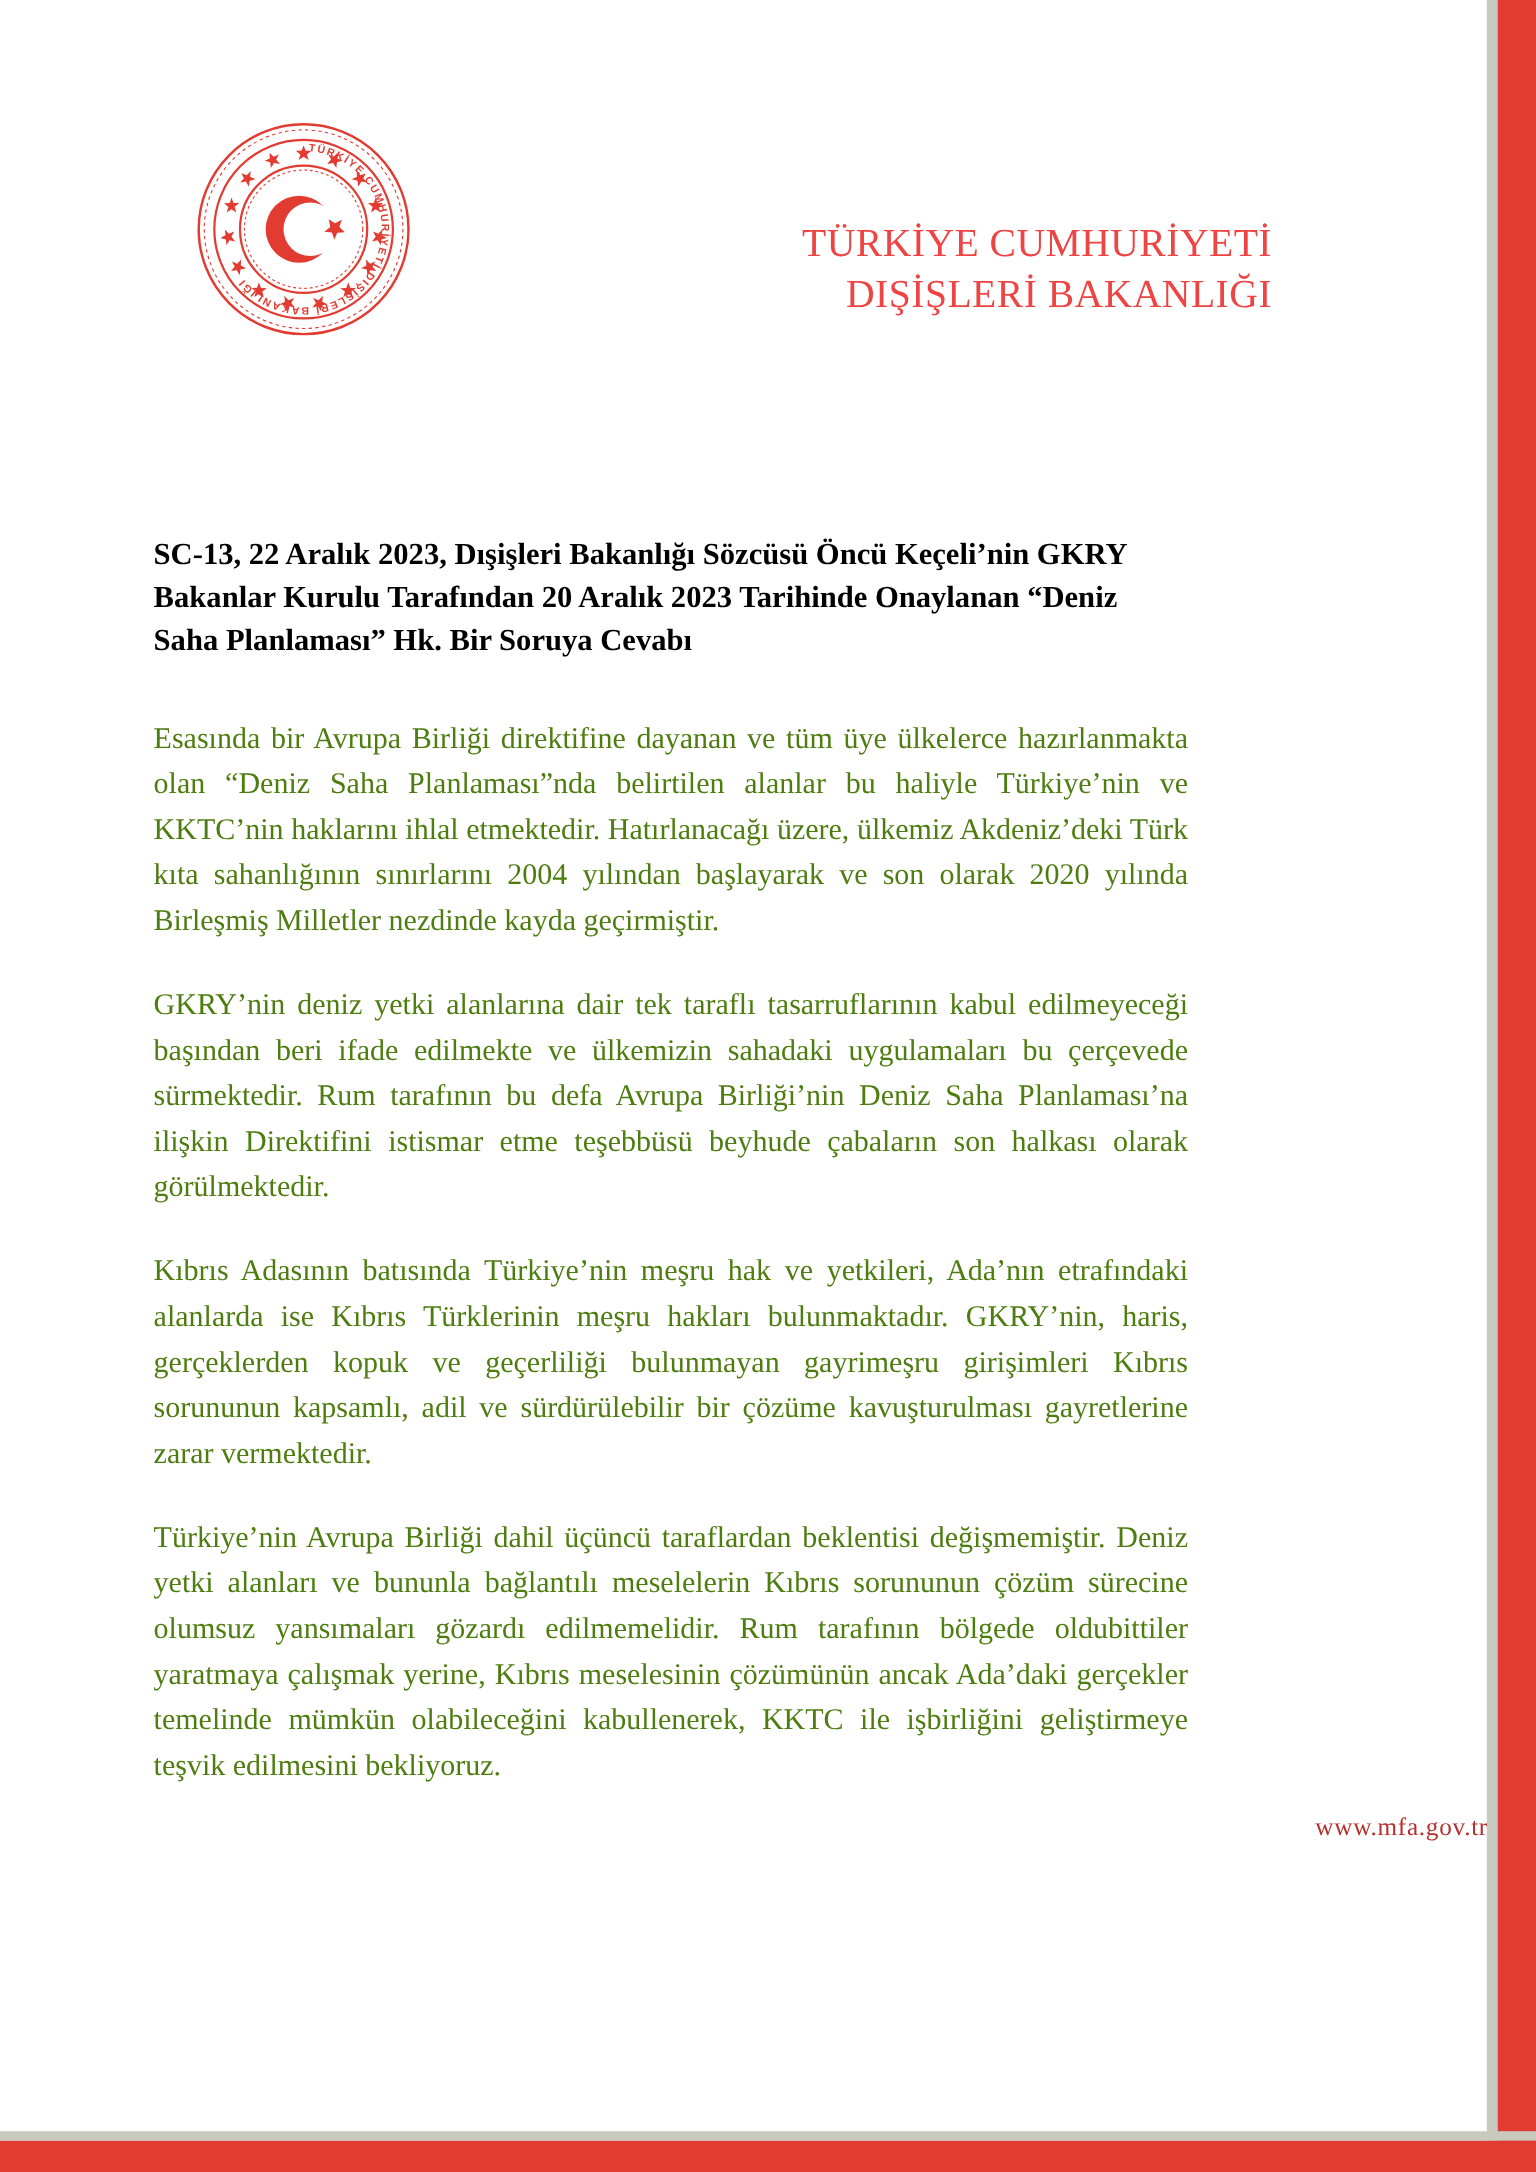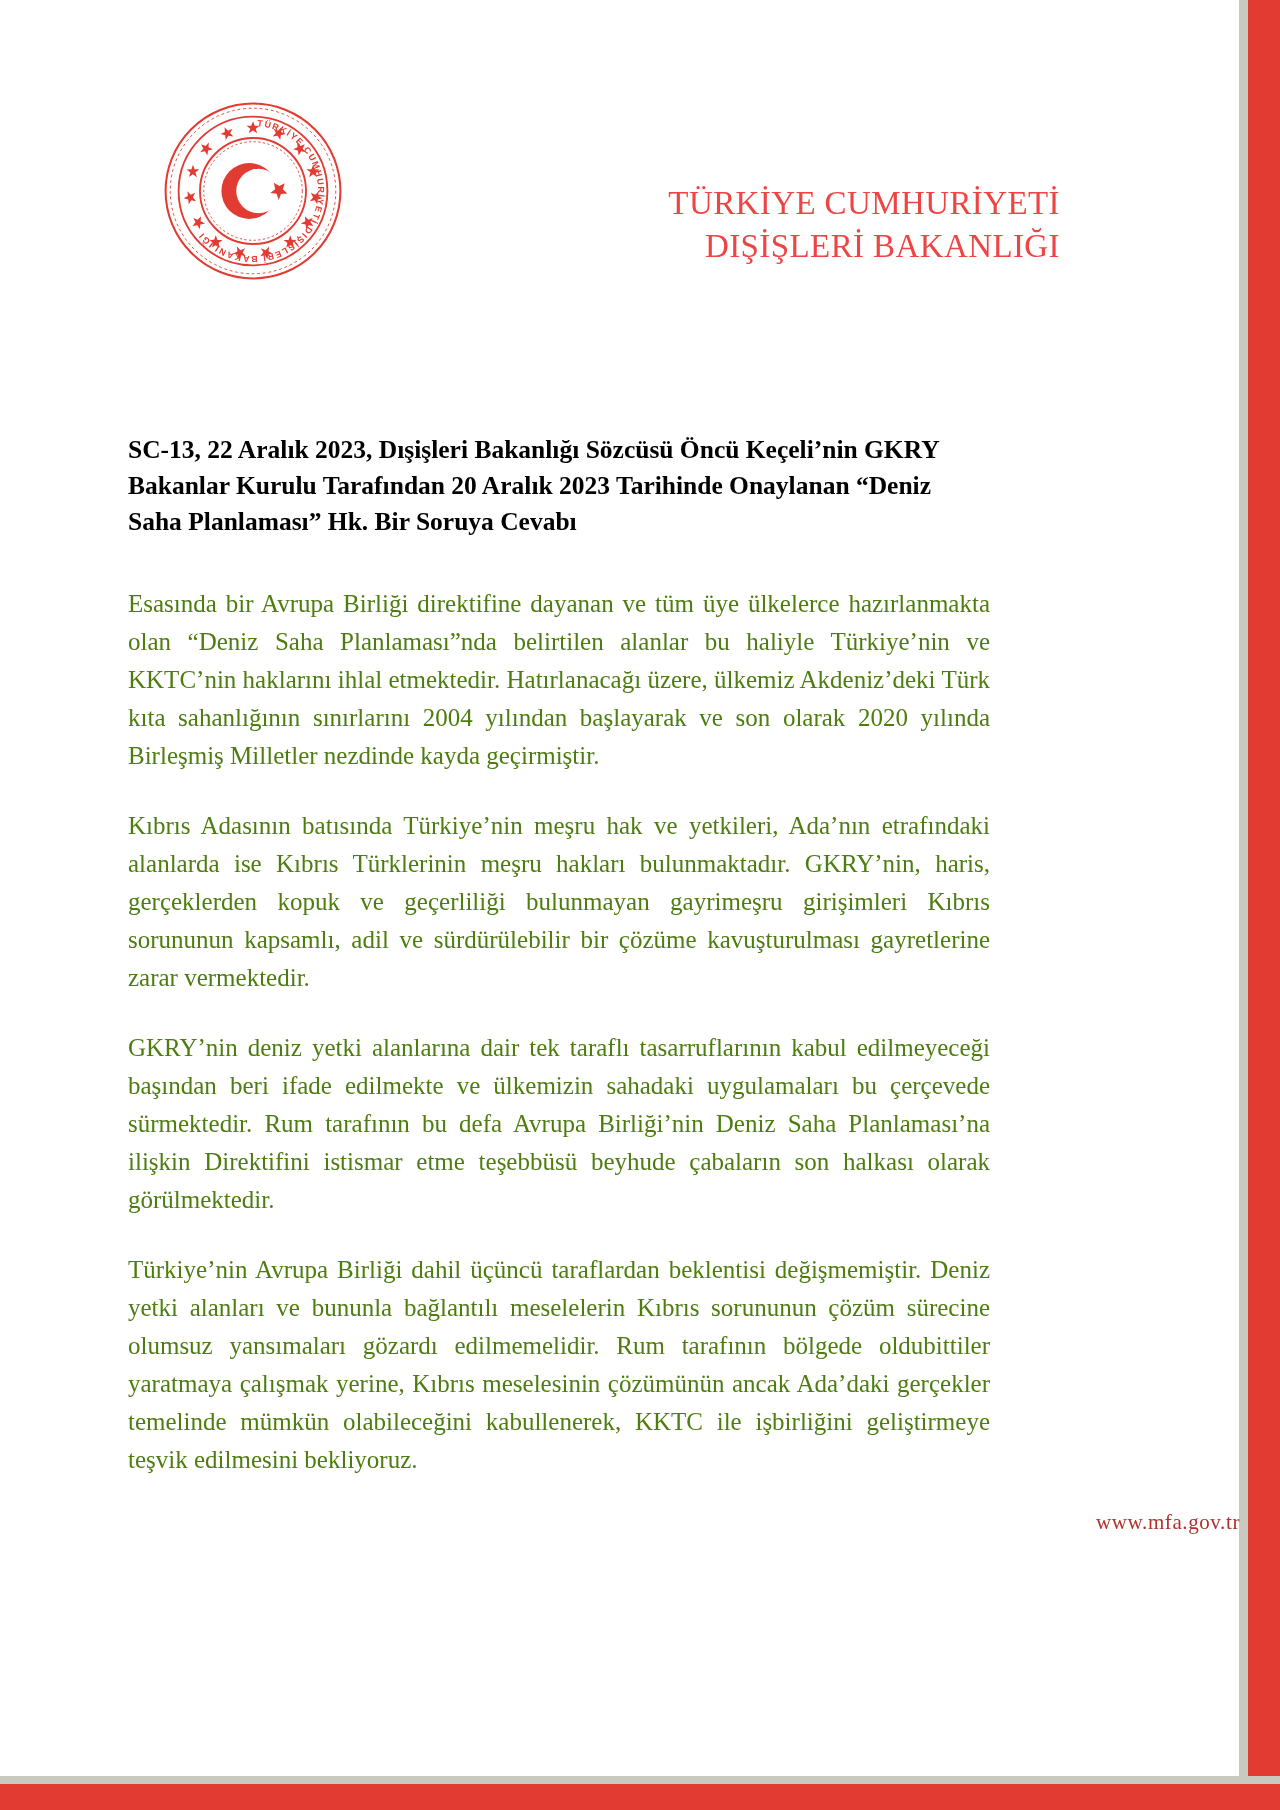--- a/index.html
+++ b/index.html
@@ -104,21 +104,21 @@
     line-height: 1.30;
     letter-spacing: 0.4px;
     font-weight: 400;
   }
   .ministry-title div { white-space: nowrap; }
 
   
   .content {
     position: absolute;
     left: 128px;
-    top: 432px;
+    top: 444px;
     width: 862px;
   }
   .doc-title {
     font-weight: bold;
     font-size: 25.5px;
     line-height: 1.42;
     color: #000000;
     text-align: left;
     margin-bottom: 44px;
   }
@@ -230,20 +230,20 @@
   </div>
 
   <div class="ministry-title">
     <div>TÜRKİYE CUMHURİYETİ</div>
     <div>DIŞİŞLERİ BAKANLIĞI</div>
   </div>
 
   <div class="content">
     <div class="doc-title">SC-13, 22 Aralık 2023, Dışişleri Bakanlığı Sözcüsü Öncü Keçeli’nin GKRY Bakanlar Kurulu Tarafından 20 Aralık 2023 Tarihinde Onaylanan “Deniz Saha Planlaması” Hk. Bir Soruya Cevabı</div>
     <p class="para">Esasında bir Avrupa Birliği direktifine dayanan ve tüm üye ülkelerce hazırlanmakta olan  “Deniz Saha Planlaması”nda belirtilen alanlar bu haliyle Türkiye’nin ve KKTC’nin haklarını ihlal etmektedir. Hatırlanacağı üzere, ülkemiz Akdeniz’deki Türk kıta sahanlığının sınırlarını 2004 yılından başlayarak ve son olarak 2020 yılında Birleşmiş Milletler nezdinde kayda geçirmiştir.</p>
+    <p class="para">GKRY’nin deniz yetki alanlarına dair tek taraflı tasarruflarının kabul edilmeyeceği başından beri ifade edilmekte ve ülkemizin sahadaki uygulamaları bu çerçevede sürmektedir. Rum tarafının bu defa Avrupa Birliği’nin Deniz Saha Planlaması’na ilişkin Direktifini istismar etme teşebbüsü beyhude çabaların son halkası olarak görülmektedir.</p>
     <p class="para">Kıbrıs Adasının batısında Türkiye’nin meşru hak ve yetkileri, Ada’nın etrafındaki alanlarda ise  Kıbrıs Türklerinin meşru hakları bulunmaktadır. GKRY’nin, haris, gerçeklerden kopuk ve geçerliliği bulunmayan gayrimeşru girişimleri Kıbrıs sorununun kapsamlı, adil ve sürdürülebilir bir çözüme kavuşturulması gayretlerine zarar vermektedir.</p>
-    <p class="para">GKRY’nin deniz yetki alanlarına dair tek taraflı tasarruflarının kabul edilmeyeceği başından beri ifade edilmekte ve ülkemizin sahadaki uygulamaları bu çerçevede sürmektedir. Rum tarafının bu defa Avrupa Birliği’nin Deniz Saha Planlaması’na ilişkin Direktifini istismar etme teşebbüsü beyhude çabaların son halkası olarak görülmektedir.</p>
     <p class="para">Türkiye’nin Avrupa Birliği dahil üçüncü taraflardan beklentisi değişmemiştir. Deniz yetki alanları ve bununla bağlantılı meselelerin Kıbrıs sorununun çözüm sürecine olumsuz yansımaları gözardı edilmemelidir. Rum tarafının bölgede oldubittiler yaratmaya çalışmak yerine, Kıbrıs meselesinin çözümünün ancak Ada’daki gerçekler temelinde mümkün olabileceğini kabullenerek, KKTC ile işbirliğini geliştirmeye teşvik edilmesini bekliyoruz.</p>
   </div>
 
   <div class="footer-url">www.mfa.gov.tr</div>
 
 </div>
 
 </body></html>

